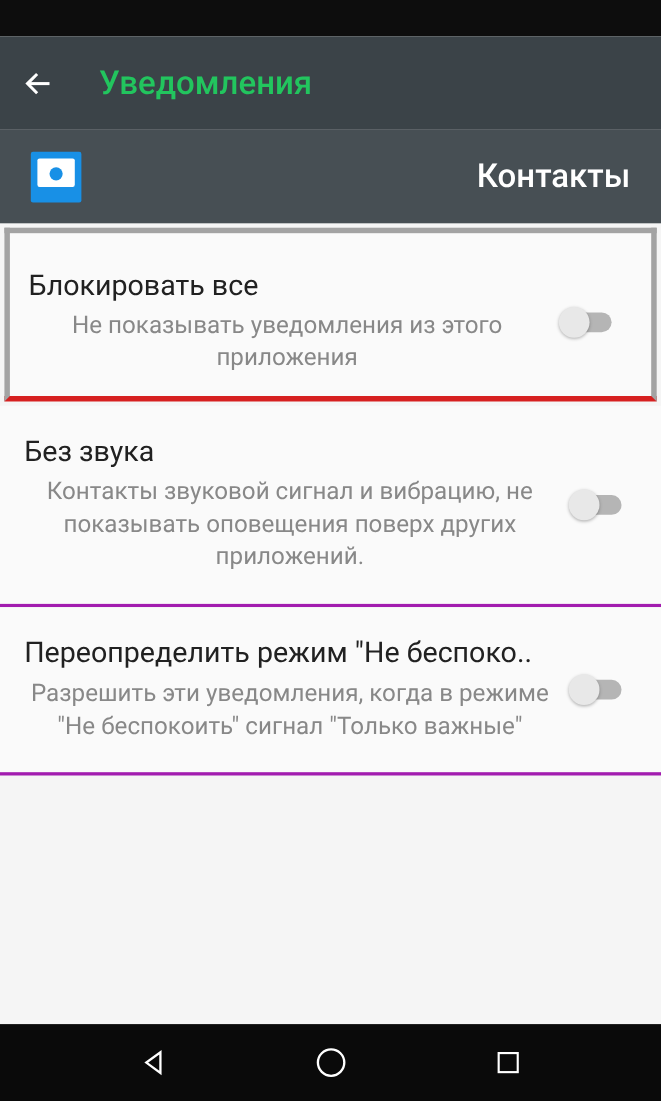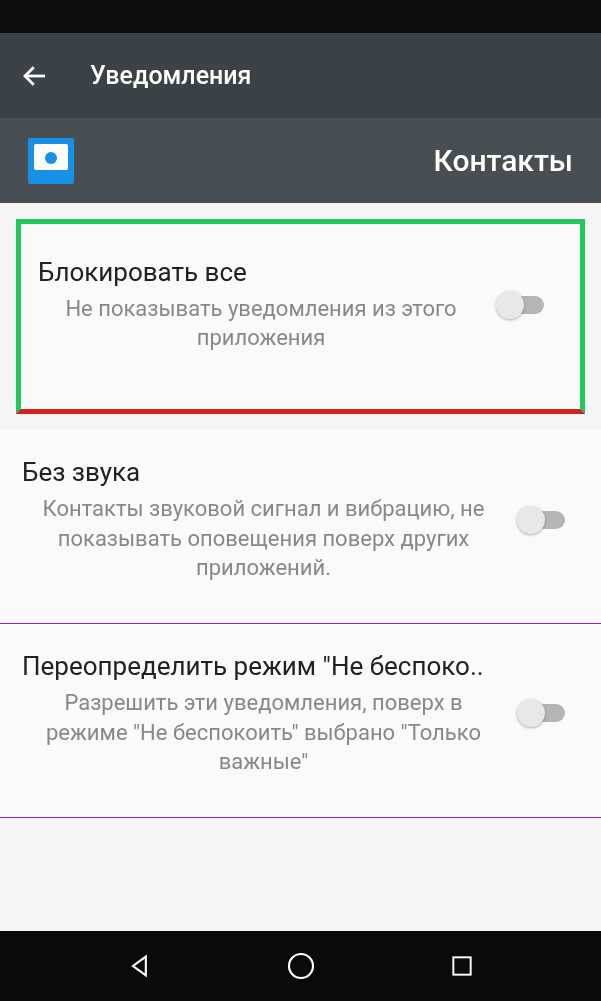--- a/index.html
+++ b/index.html
@@ -26,22 +26,22 @@
       align-items: center;
       padding: 0 20px;
     }
     .back-icon {
       color: #fff;
       margin-right: 40px;
       display: flex;
       align-items: center;
     }
     .app-bar-title {
-      color: #ffffff;
-      font-size: 25px;
+      color: #22c55e;
+      font-size: 30px;
       font-weight: 500;
     }
     .sub-header {
       height: 85px;
       background: #474f54;
       display: flex;
       align-items: center;
       padding: 0 28px;
       justify-content: space-between;
     }
@@ -76,29 +76,29 @@
     .sub-header-title {
       color: #fff;
       font-size: 30px;
       font-weight: 500;
     }
     .content {
       padding-top: 0;
     }
     .setting-row {
       background: #fafafa;
-      padding: 26px 22px 40px 22px;
-      display: flex;
-      align-items: center;
-      border-bottom: 1px solid #a21caf;
+      padding: 26px 22px 27px 22px;
+      display: flex;
+      align-items: center;
+      border-bottom: 3px solid #a21caf;
     }
     .setting-row.highlighted {
-      border: 5px solid #22c55e;
-      padding: 32px 22px 56px 17px;
-      margin: 16px;
+      border: 5px solid #a3a3a3;
+      padding: 32px 22px 19px 17px;
+      margin: 4px;
       border-bottom: 5px solid #d62020;
     }
     .setting-text {
       flex: 1;
       padding-right: 16px;
     }
     .setting-title {
       font-size: 26px;
       color: #212121;
       margin-bottom: 4px;
@@ -182,21 +182,21 @@
     <div class="setting-text">
       <div class="setting-title">Без звука</div>
       <div class="setting-desc">Контакты звуковой сигнал и вибрацию, не показывать оповещения поверх других приложений.</div>
     </div>
     <div class="toggle"></div>
   </div>
 
   <div class="setting-row">
     <div class="setting-text">
       <div class="setting-title">Переопределить режим "Не беспоко..</div>
-      <div class="setting-desc">Разрешить эти уведомления, поверх в режиме "Не беспокоить" выбрано "Только важные"</div>
+      <div class="setting-desc">Разрешить эти уведомления, когда в режиме "Не беспокоить" сигнал "Только важные"</div>
     </div>
     <div class="toggle"></div>
   </div>
 </div>
 
 <div class="nav-bar">
   <div class="nav-btn">
     <svg width="28" height="28" viewBox="0 0 24 24" fill="none" stroke="#fff" stroke-width="1.8">
       <polygon points="17,4 17,20 6,12"></polygon>
     </svg>

